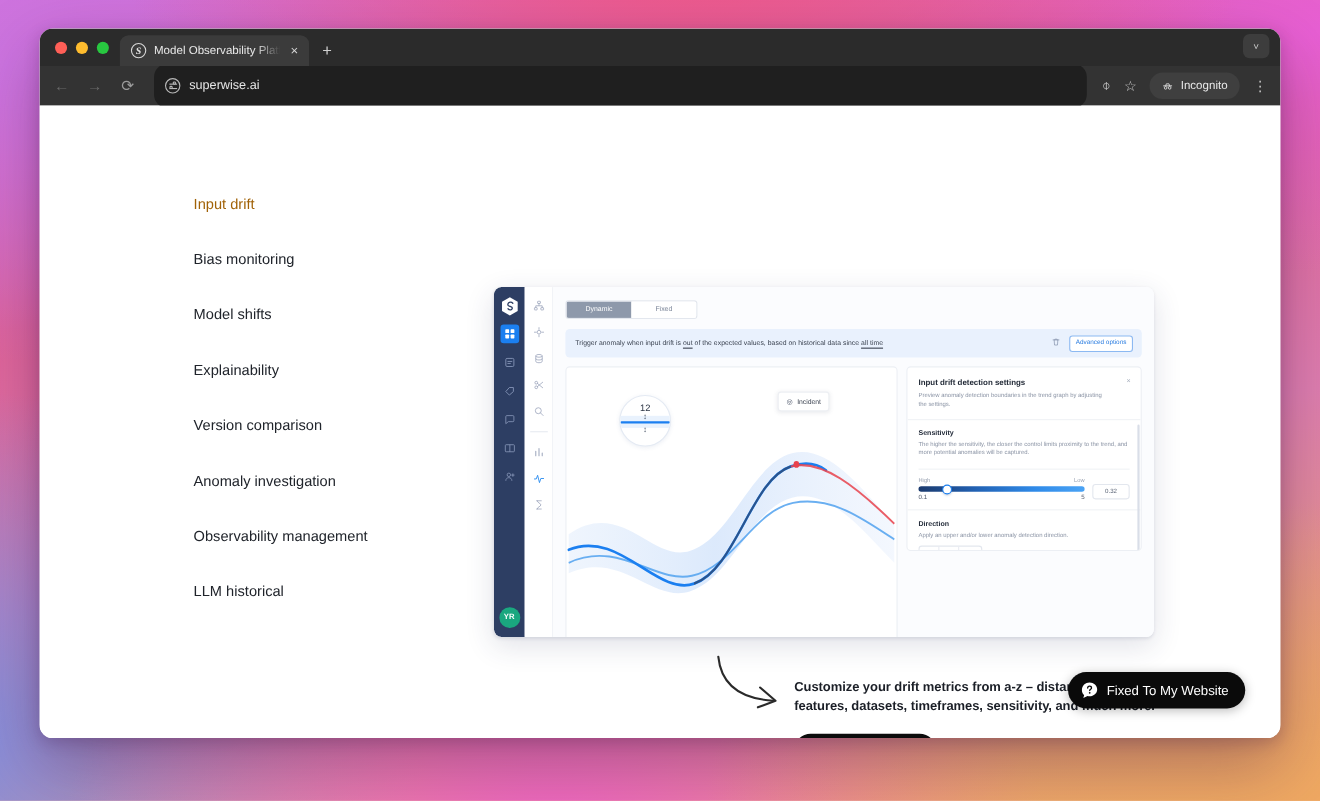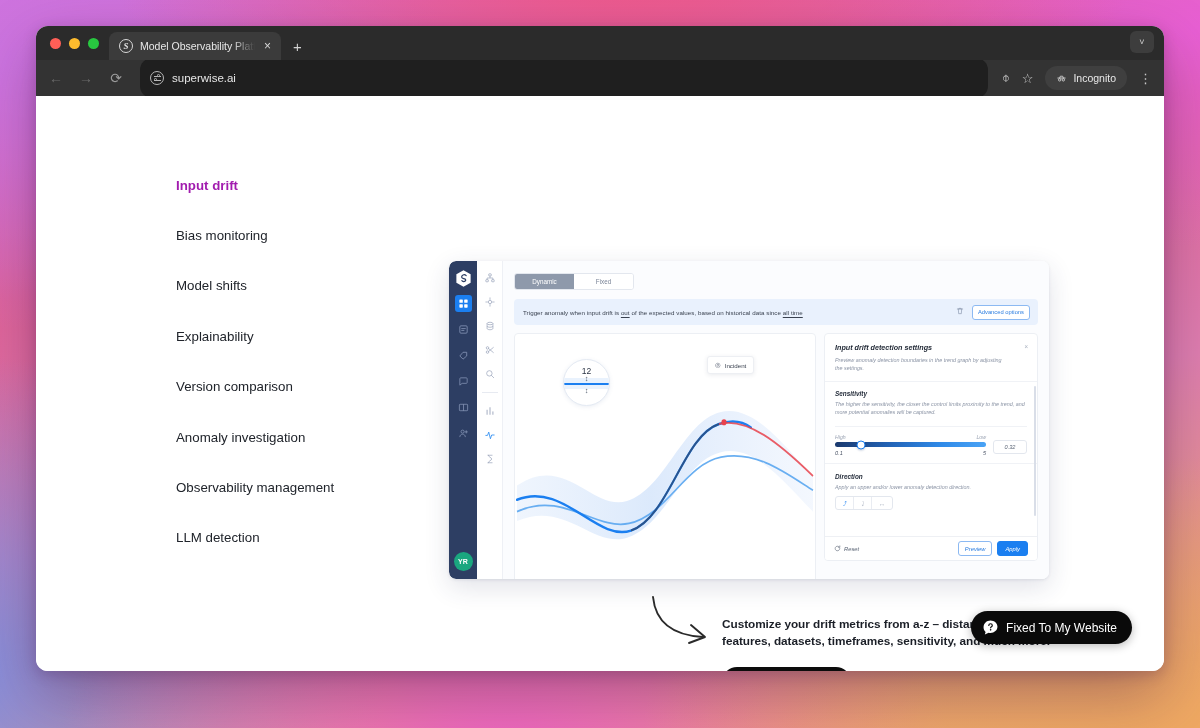--- a/index.html
+++ b/index.html
@@ -156,21 +156,21 @@
     position: absolute;
     left: 140px; top: 64px;
     width: 250px;
   }
   .navlist-item {
     height: 50.4px;
     display: flex; align-items: center;
     color: #20242b;
     font-size: 13.3px;
   }
-  .navlist-item.active { font-weight: bold; color: #a21caf; }
+  .navlist-item.active { font-weight: normal; color: #a16207; }
 
   
   .appshot {
     position: absolute;
     left: 413px; top: 165px;
     width: 600px; height: 318px;
     border-radius: 7px;
     background: #fff;
     box-shadow: 0 8px 26px rgba(40,50,90,.14), 0 1px 3px rgba(40,50,90,.10);
     display: flex;
@@ -331,28 +331,27 @@
     padding: 4px 7px;
     display: flex; align-items: center; gap: 4px;
     font-size: 6.2px; color: #39414f;
   }
   .incident-chip .tgt { color: #4b5568; font-size: 6.5px; }
 
   
   .setpane {
     width: 214px;
     flex: 0 0 214px;
-    height: 228px;
+    height: 168px;
     background: #fff;
     border: 1px solid #eceff4;
     border-radius: 4px;
     position: relative;
     display: flex; flex-direction: column;
     overflow: hidden;
-    font-style: italic;
   }
   .set-head { padding: 9px 10px 8px 10px; border-bottom: 1px solid #f0f2f6; position: relative; }
   .set-title { font-size: 7.2px; font-weight: bold; color: #1f2734; margin-bottom: 4px; }
   .set-sub { font-size: 5.4px; color: #8b94a5; line-height: 1.55; width: 175px; }
   .set-close { position: absolute; right: 9px; top: 9px; color: #aab2c0; font-size: 6.5px; }
 
   .set-section { padding: 8px 10px 0 10px; }
   .set-h { font-size: 6.4px; font-weight: bold; color: #252d3b; margin-bottom: 3px; }
   .set-p { font-size: 5.4px; color: #8b94a5; line-height: 1.55; }
 
@@ -517,21 +516,21 @@
   <div class="page">
 
     <div class="navlist">
       <div class="navlist-item active">Input drift</div>
       <div class="navlist-item">Bias monitoring</div>
       <div class="navlist-item">Model shifts</div>
       <div class="navlist-item">Explainability</div>
       <div class="navlist-item">Version comparison</div>
       <div class="navlist-item">Anomaly investigation</div>
       <div class="navlist-item">Observability management</div>
-      <div class="navlist-item">LLM detection</div>
+      <div class="navlist-item">LLM historical</div>
     </div>
 
     <div class="appshot">
 
       <div class="rail">
         <div class="rail-logo">
           <svg width="19" height="19" viewBox="0 0 24 24">
             <path d="M12 1.6 21 6.6v10.8L12 22.4 3 17.4V6.6z" fill="#fff"></path>
             <path d="M15.4 8.4c-1-1.1-2.6-1.5-4-.9-1.6.7-2.2 2.5-1.2 3.6.8.9 2.3.9 3.4 1.4 1.2.5 1.6 1.9.6 2.7-1.2 1-3.2.7-4.3-.5" stroke="#2d3e63" stroke-width="1.5" fill="none" stroke-linecap="round"></path>
           </svg>

